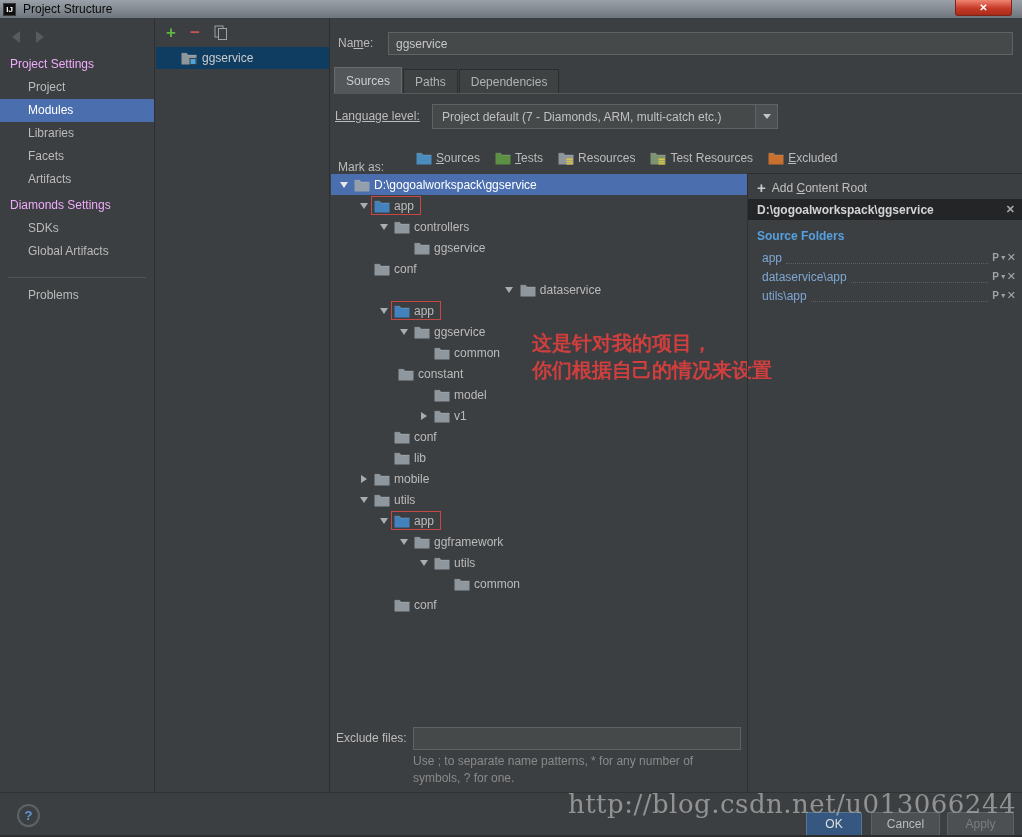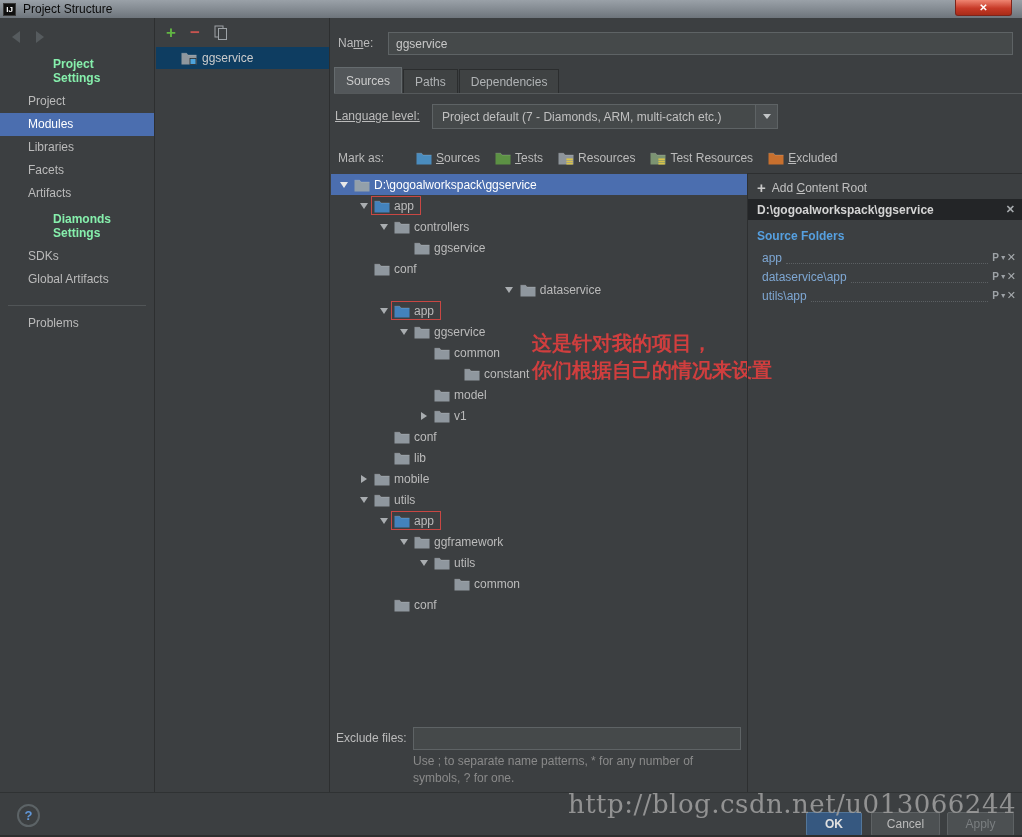--- a/index.html
+++ b/index.html
@@ -16,21 +16,21 @@
   .close-btn { position:absolute; right:10px; top:0; width:57px; height:16px;
     background:linear-gradient(#ef8572,#c73a28 55%,#a82c18); border:1px solid #7c241a; border-top:none;
     border-radius:0 0 3px 3px; color:#fff; font-size:10px; font-weight:bold;
     display:flex; align-items:center; justify-content:center; cursor:pointer; }
 
   
   .sidebar { position:absolute; left:0; top:18px; width:155px; bottom:45px; border-right:1px solid #2d2f30; }
   .nav-arrows { display:flex; gap:16px; padding:10px 0 4px 12px; height:32px; align-items:center; }
   .tri-nav-l { width:0;height:0;border:6px solid transparent;border-right:8px solid #565b5e;border-left:none; }
   .tri-nav-r { width:0;height:0;border:6px solid transparent;border-left:8px solid #565b5e;border-right:none; }
-  .side-header { font-weight:bold; color:#86efac; padding:7px 10px 5px;margin-left:43px; }
+  .side-header { font-weight:normal; color:#f0abfc; padding:7px 10px 5px; }
   .side-item { height:23px; line-height:23px; padding-left:28px; cursor:pointer; }
   .side-item.selected { background:#4b6eaf; color:#ffffff; }
   .side-divider { border-top:1px solid #515557; margin:14px 8px 6px; }
 
   
   .modlist { position:absolute; left:156px; top:18px; width:174px; bottom:45px; border-right:1px solid #2d2f30; }
   .modlist-toolbar { height:29px; display:flex; align-items:center; gap:14px; padding-left:10px; }
   .icon-plus { color:#61b543; font-size:17px; font-weight:bold; line-height:1; cursor:pointer; }
   .icon-minus { color:#c75450; font-size:17px; font-weight:bold; line-height:1; cursor:pointer; }
   .icon-copy { cursor:pointer; display:flex; }
@@ -46,21 +46,21 @@
   .tab { height:24px; padding:0 11px; display:flex; align-items:center; cursor:pointer;
     background:#3f4243; border:1px solid #2b2d2e; border-bottom:none; color:#b0b3b5; margin-right:1px; }
   .tab.active { background:#53575a; border-color:#656b6e; color:#cccccc; height:26px; }
   .lang-label { position:absolute; left:4px; top:86px; height:25px; line-height:25px;text-decoration:underline; }
   .combo { position:absolute; left:101px; top:86px; width:346px; height:25px; display:flex; align-items:center;
     background:#45494a; border:1px solid #5e6365; cursor:pointer; }
   .combo-text { flex:1; padding:0 9px; color:#c0c0c0; white-space:nowrap; overflow:hidden; }
   .combo-btn { width:22px; align-self:stretch; border-left:1px solid #5e6365; background:#4c5052;
     display:flex; align-items:center; justify-content:center; }
   .tri-down-sm { width:0;height:0;border-left:4px solid transparent;border-right:4px solid transparent;border-top:5px solid #c2c5c7; }
-  .mark-label { position:absolute; left:7px; top:130px; height:20px; line-height:20px; }
+  .mark-label { position:absolute; left:7px; top:139px; height:20px; line-height:20px; }
   .legend { position:absolute; left:85px; top:130px; height:20px; display:flex; align-items:center; }
   .legend-item { display:flex; align-items:center; gap:4px; margin-right:15px; cursor:pointer; }
   u { text-decoration:underline; }
 
   
   .tree { position:absolute; left:0; top:156px; width:416px; }
   .tree-row { height:21px; display:flex; align-items:center; gap:4px; cursor:pointer; white-space:nowrap; }
   .tree-row.selected { background:#4b6eaf; color:#ffffff; }
   .tw { width:13px; display:flex; justify-content:center; flex:none; }
   .tri-down { width:0;height:0;border-left:4.5px solid transparent;border-right:4.5px solid transparent;border-top:6px solid #a9adb0; }
@@ -92,21 +92,21 @@
   .excl-hint1 { position:absolute; left:82px; top:736px; color:#8a8a8a; }
   .excl-hint2 { position:absolute; left:82px; top:753px; color:#8a8a8a; }
 
   
   .footer { position:absolute; left:0; bottom:0; width:100%; height:45px; border-top:1px solid #2f3233; background:#3c3f41; }
   .help-btn { position:absolute; left:17px; top:11px; width:23px; height:23px; border-radius:50%;
     border:2px solid #5c6366; color:#6197d8; font-weight:bold; font-size:13px;
     display:flex; align-items:center; justify-content:center; cursor:pointer; }
   .btn { position:absolute; top:19px; height:24px; display:flex; align-items:center; justify-content:center;
     background:#4c5052; border:1px solid #5e6264; color:#bbbbbb; cursor:pointer; border-radius:2px; }
-  .btn-ok { left:806px; width:56px; background:#365880; border-color:#537699; color:#e0e0e0; font-weight:bold; }
+  .btn-ok { left:806px; width:56px; background:#365880; border-color:#537699; color:#e0e0e0; font-weight:normal; }
   .btn-cancel { left:871px; width:69px; }
   .btn-apply { left:947px; width:67px; color:#7a7e80; }
   .watermark { position:absolute; right:6px; top:789px; font-family:"DejaVu Serif", serif; font-size:26px;
     color:#9e9e9e; opacity:.88; letter-spacing:.5px; z-index:9; pointer-events:none; }
   .window-edge { position:absolute; left:0; right:0; bottom:0; height:2px; background:#2e2e2e; }
 </style>
 </head>
 <body>
 
 <div class="window">
@@ -333,21 +333,21 @@
         <div class="tree-row" style="padding-left: 86px;">
           <span class="tw"></span>
           <span class="ficon">
             <svg width="16" height="14" viewBox="0 0 16 14" aria-hidden="true">
               <path d="M0.5 2.2 H5.6 L7 4 H15.5 V13.5 H0.5 Z" fill="#8F979E"></path>
               <path d="M0.5 2.2 H5.6 L7 4 H15.5" fill="none" stroke="rgba(255,255,255,0.18)"></path>
             </svg>
           </span>
           <span>common</span>
         </div>
-        <div class="tree-row" style="padding-left: 116px;">
+        <div class="tree-row" style="padding-left: 50px;">
           <span class="tw"></span>
           <span class="ficon">
             <svg width="16" height="14" viewBox="0 0 16 14" aria-hidden="true">
               <path d="M0.5 2.2 H5.6 L7 4 H15.5 V13.5 H0.5 Z" fill="#8F979E"></path>
               <path d="M0.5 2.2 H5.6 L7 4 H15.5" fill="none" stroke="rgba(255,255,255,0.18)"></path>
             </svg>
           </span>
           <span>constant</span>
         </div>
         <div class="tree-row" style="padding-left: 86px;">

